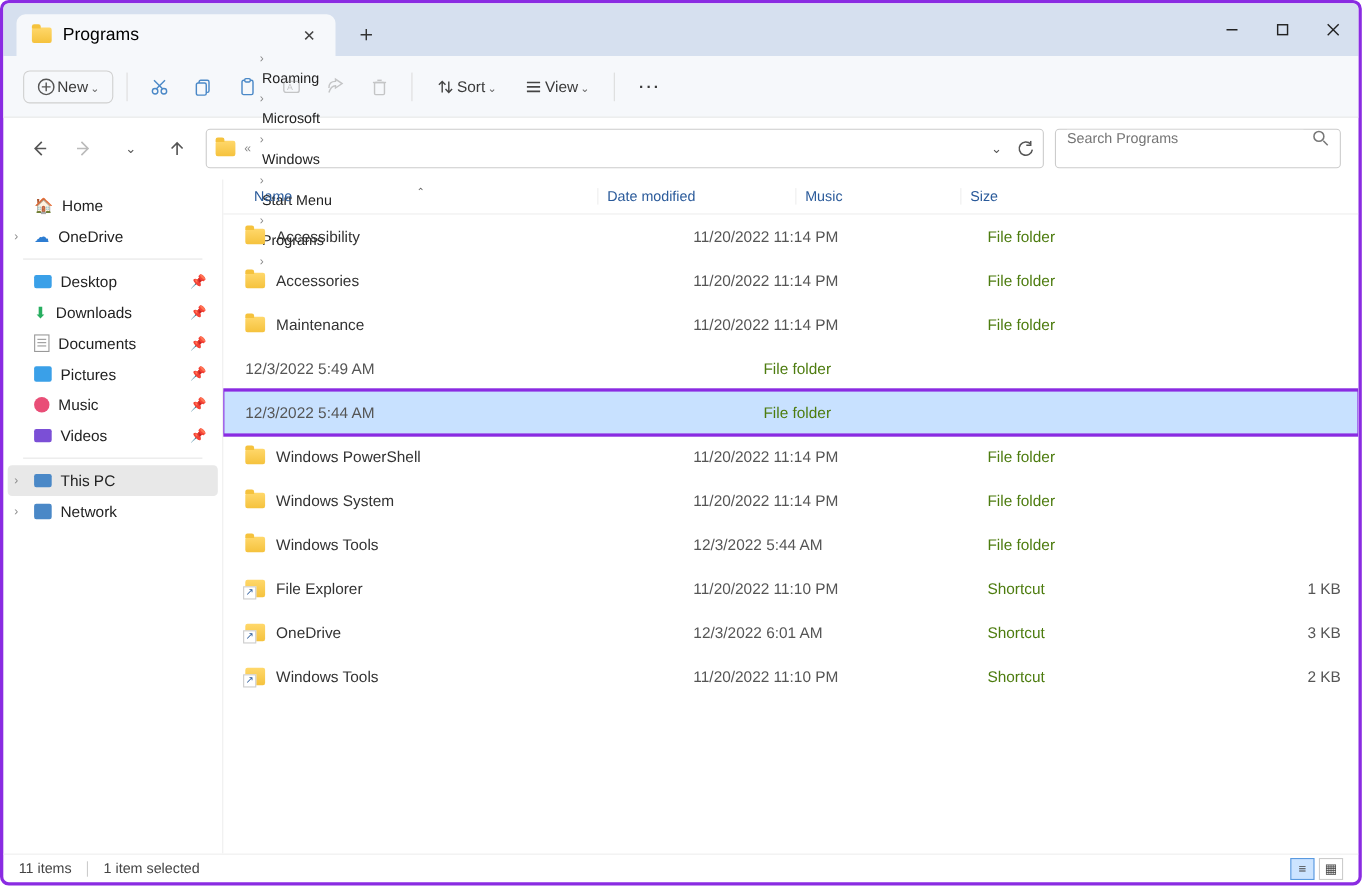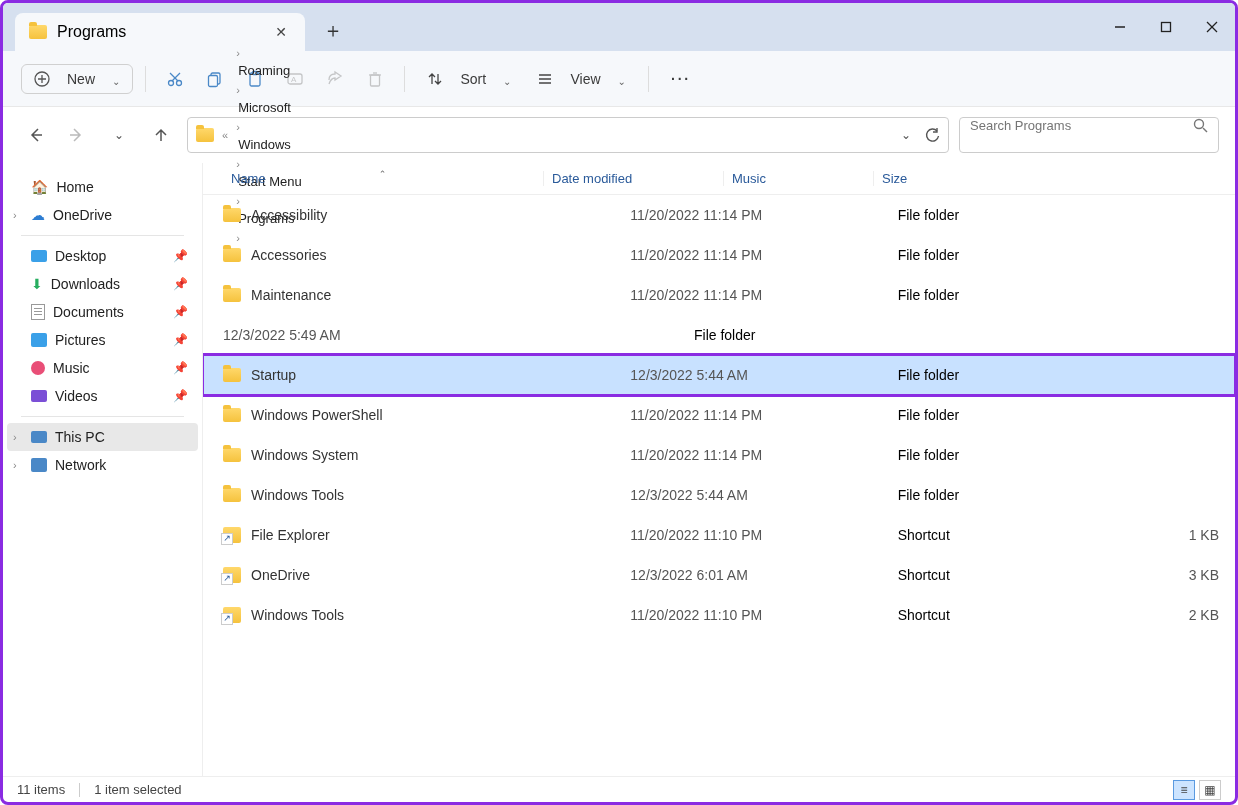--- a/index.html
+++ b/index.html
@@ -9,21 +9,21 @@
 
 .titlebar { display: flex; align-items: center; height: 48px; background: #d6e0ef; }
 .tab { display: flex; align-items: center; background: #f6f8fb; border-radius: 8px 8px 0 0; height: 38px; margin-top: 10px; margin-left: 12px; padding: 0 14px; gap: 10px; min-width: 290px; position: relative; }
 .tab .close { margin-left: auto; font-size: 14px; color: #444; cursor: pointer; padding: 4px; }
 .newtab { margin-left: 8px; font-size: 20px; color: #333; padding: 6px 10px; cursor: pointer; margin-top: 6px; }
 .wincontrols { margin-left: auto; display: flex; }
 .wincontrols div { width: 46px; height: 40px; display: flex; align-items: center; justify-content: center; cursor: pointer; }
 
 
 .toolbar { display: flex; align-items: center; height: 56px; background: #f6f8fb; padding: 0 18px; gap: 6px; border-bottom: 1px solid #e8e8e8; }
-.tbtn { display: flex; align-items: flex-end; gap: 17px; padding: 6px 10px; border-radius: 4px; color: #3a3a3a; font-size: 14px; cursor: pointer; }
+.tbtn { display: flex; align-items: flex-end; gap: 2px; padding: 6px 10px; border-radius: 4px; color: #3a3a3a; font-size: 14px; cursor: pointer; }
 .tbtn.icon { color: #4a88c7; padding: 6px 8px; }
 .tbtn.disabled { opacity: .45; cursor: default; }
 .tsep { width: 1px; height: 26px; background: #ddd; margin: 0 6px; }
 .newbtn { border: 1px solid #d0d0d0; border-radius: 6px; padding: 6px 12px; }
 
 
 .addrrow { display: flex; align-items: center; height: 56px; padding: 0 16px; gap: 10px; }
 .navbtn { width: 32px; height: 32px; display: flex; align-items: center; justify-content: center; color: #555; cursor: pointer; border-radius: 4px; }
 .navbtn.disabled { color: #bbb; cursor: default; }
 .addressbar { flex: 1; display: flex; align-items: center; border: 1px solid #ccc; border-radius: 4px; height: 36px; padding: 0 8px; gap: 4px; background: #fff; }
@@ -51,21 +51,21 @@
 .col-name { width: 320px; }
 .col-date { width: 180px; border-left: 1px solid #eee; }
 .col-type { width: 150px; border-left: 1px solid #eee; }
 .col-size { width: 100px; border-left: 1px solid #eee; }
 .sort-ind { position: absolute; left: 50%; top: -2px; transform: translateX(-50%); font-size: 9px; color: #666; }
 .rows { flex: 1; overflow-y: auto; }
 .row { display: flex; align-items: center; height: 40px; padding-left: 20px; font-size: 14px; color: #333; cursor: pointer; justify-content: space-between; }
 .row.selected { background: #c8e1ff; outline: 3px solid #8a2be2; outline-offset: -1px; }
 .cell-name { width: 320px; display: flex; align-items: center; gap: 10px; }
 .cell-date { width: 180px; color: #555; }
-.cell-type { width: 150px; color: #000000; }
+.cell-type { width: 150px; color: #4d7c0f; }
 .cell-size { width: 100px; text-align: right; color: #555; padding-right: 16px; }
 
 
 .statusbar { height: 26px; display: flex; align-items: center; padding: 0 14px; font-size: 13px; color: #444; gap: 14px; border-top: 1px solid #eee; }
 .statusbar .sep { width: 1px; height: 14px; background: #ccc; }
 .statusbar .viewbtns { margin-left: auto; display: flex; gap: 4px; }
 .viewbtn { width: 22px; height: 20px; border: 1px solid #ccc; display: flex; align-items: center; justify-content: center; cursor: pointer; font-size: 12px; }
 .viewbtn.active { background: #cce4ff; border-color: #5a9ae0; }
 
 
@@ -327,24 +327,20 @@
             <div class="cell-date">11/20/2022 11:14 PM</div>
             <div class="cell-type">File folder</div>
             <div class="cell-size"></div>
           </div>
           <div class="row">
             <div class="cell-date">12/3/2022 5:49 AM</div>
             <div class="cell-type">File folder</div>
             <div class="cell-size"></div>
           </div>
           <div class="row selected">
-            <div class="cell-name">
-              <span class="ico-folder"></span>
-              <span>Startup</span>
-            </div>
             <div class="cell-date">12/3/2022 5:44 AM</div>
             <div class="cell-type">File folder</div>
             <div class="cell-size"></div>
           </div>
           <div class="row">
             <div class="cell-name">
               <span class="ico-folder"></span>
               <span>Windows PowerShell</span>
             </div>
             <div class="cell-date">11/20/2022 11:14 PM</div>

